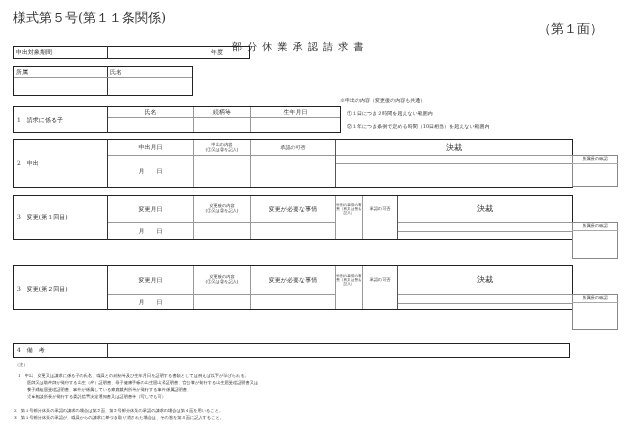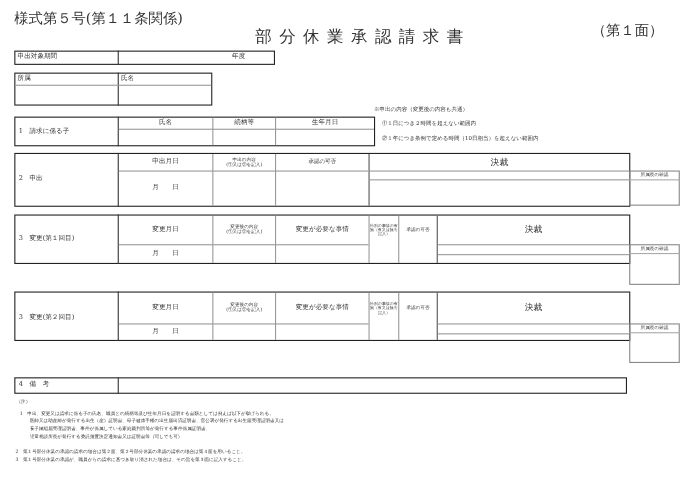--- a/index.html
+++ b/index.html
@@ -16,21 +16,21 @@
   .f7 { font-size:13px; }
   .f6 { font-size:6px; }
   .f5 { font-size:5px; }
   .f4 { font-size:4.2px; }
   .f8 { font-size:8px; }
 </style>
 </head>
 <body>
 
 <div class="t f7" style="left:13px;top:11px;">様式第５号(第１１条関係)</div>
-<div class="t" style="left:232px;top:26px;font-size:15px;letter-spacing:1px;">部 分 休 業 承 認 請 求 書</div>
+<div class="t" style="left:232px;top:42px;font-size:10px;letter-spacing:1px;">部 分 休 業 承 認 請 求 書</div>
 <div class="t f7" style="left:538px;top:22px;">（第１面）</div>
 
 <div class="box" style="left:13px;top:46px;width:237px;height:13px;"></div>
 <div class="vlk" style="left:107px;top:46px;height:13px;"></div>
 <div class="t f6" style="left:16px;top:49px;">申出対象期間</div>
 <div class="abs" style="left:108px;top:47px;width:141px;height:11px;"></div>
 <div class="t f6" style="left:211px;top:49px;">年度</div>
 
 <div class="box" style="left:13px;top:66px;width:180px;height:30px;"></div>
 <div class="vlk" style="left:107px;top:66px;height:30px;"></div>

